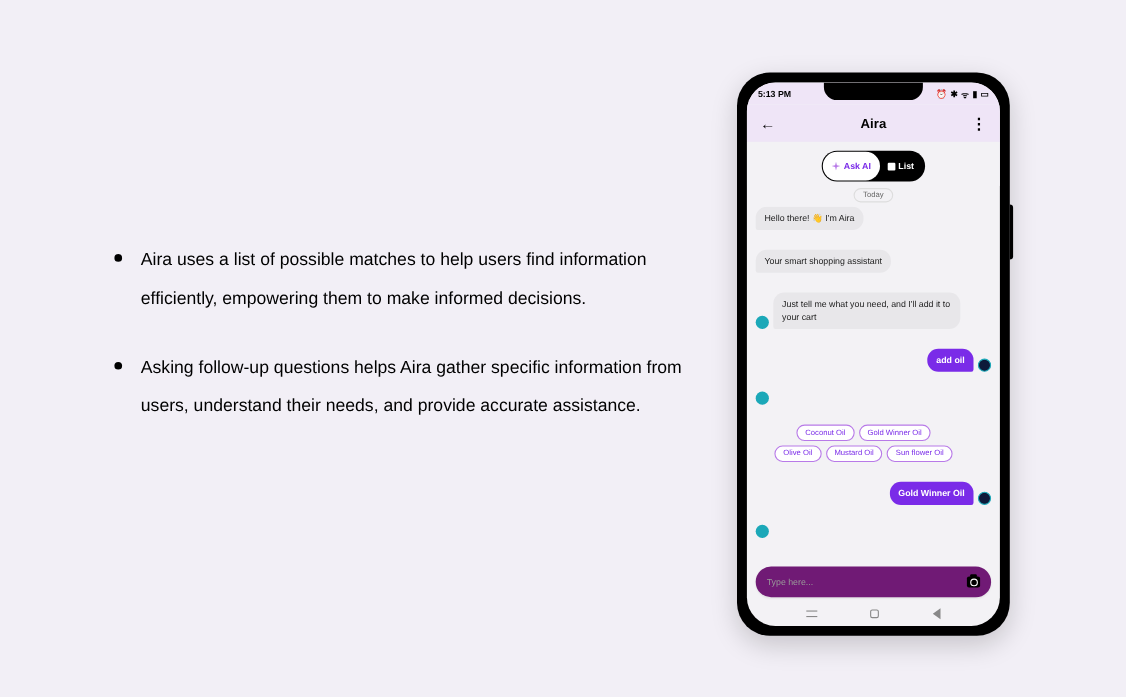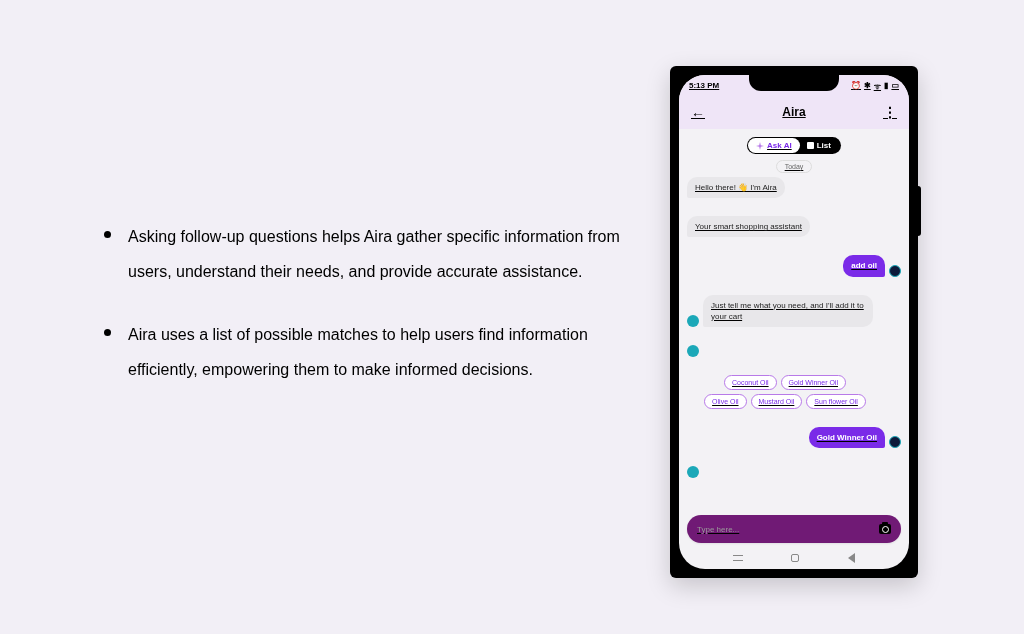--- a/index.html
+++ b/index.html
@@ -42,25 +42,24 @@
     width: 260px;
     margin-right: 100px;
     margin-top: 10px;
     display: flex;
     justify-content: center;
   }
   .phone {
     width: 248px;
     height: 512px;
     background: #000;
-    border-radius: 6px;
+    border-radius: 30px;
     padding: 9px;
     position: relative;
     box-shadow: 0 8px 24px rgba(0,0,0,0.18);
-    text-decoration: underline;
   }
   .phone::after {
     content: "";
     position: absolute;
     right: -3px;
     top: 120px;
     width: 3px;
     height: 50px;
     background: #000;
     border-radius: 0 3px 3px 0;
@@ -115,21 +114,21 @@
     justify-content: center;
     padding: 8px 0 4px;
     background: #f3f2f5;
   }
   .seg {
     display: flex;
     background: #000;
     border-radius: 14px;
     overflow: hidden;
     font-size: 8px;
-    height: 17px;
+    height: 28px;
   }
   .seg-ask {
     background: #fff;
     color: #7a2be8;
     padding: 0 8px;
     display: flex;
     align-items: center;
     gap: 3px;
     border-radius: 14px;
     font-weight: 600;
@@ -230,22 +229,22 @@
   }
   .nav-recent { width: 10px; border-top: 1.5px solid #888; border-bottom: 1.5px solid #888; height: 6px; }
   .nav-home { width: 8px; height: 8px; border: 1.5px solid #888; border-radius: 2px; }
   .nav-back-tri { width: 0; height: 0; border-top: 5px solid transparent; border-bottom: 5px solid transparent; border-right: 7px solid #888; }
 </style>
 </head>
 <body>
 
 <div class="left-panel">
   <ul class="bullets">
+    <li>Aira uses a list of possible matches to help users find information efficiently, empowering them to make informed decisions.</li>
     <li>Asking follow-up questions helps Aira gather specific information from users, understand their needs, and provide accurate assistance.</li>
-    <li>Aira uses a list of possible matches to help users find information efficiently, empowering them to make informed decisions.</li>
   </ul>
 </div>
 
 <div class="phone-wrap">
   <div class="phone">
     <div class="screen">
       <div class="notch"></div>
 
       <div class="status-bar">
         <span>5:13 PM</span>
@@ -281,27 +280,27 @@
 
       <div class="today-pill">Today</div>
 
       <div class="chat">
         <div class="msg-row">
           <div class="bubble ai">Hello there! 👋 I'm Aira</div>
         </div>
         <div class="msg-row">
           <div class="bubble ai">Your smart shopping assistant</div>
         </div>
+        <div class="msg-row">
+          <div class="avatar"></div>
+          <div class="bubble ai">Just tell me what you need, and  I'll add it to your cart</div>
+        </div>
         <div class="msg-row user">
           <div class="bubble user-b">add oil</div>
           <div class="avatar user"></div>
-        </div>
-        <div class="msg-row">
-          <div class="avatar"></div>
-          <div class="bubble ai">Just tell me what you need, and  I'll add it to your cart</div>
         </div>
         <div class="msg-row">
           <div class="avatar"></div>
         </div>
         <div class="chips">
           <span class="chip">Coconut Oil</span>
           <span class="chip">Gold Winner Oil</span>
           <span class="chip">Olive Oil</span>
           <span class="chip">Mustard Oil</span>
           <span class="chip">Sun flower Oil</span>

